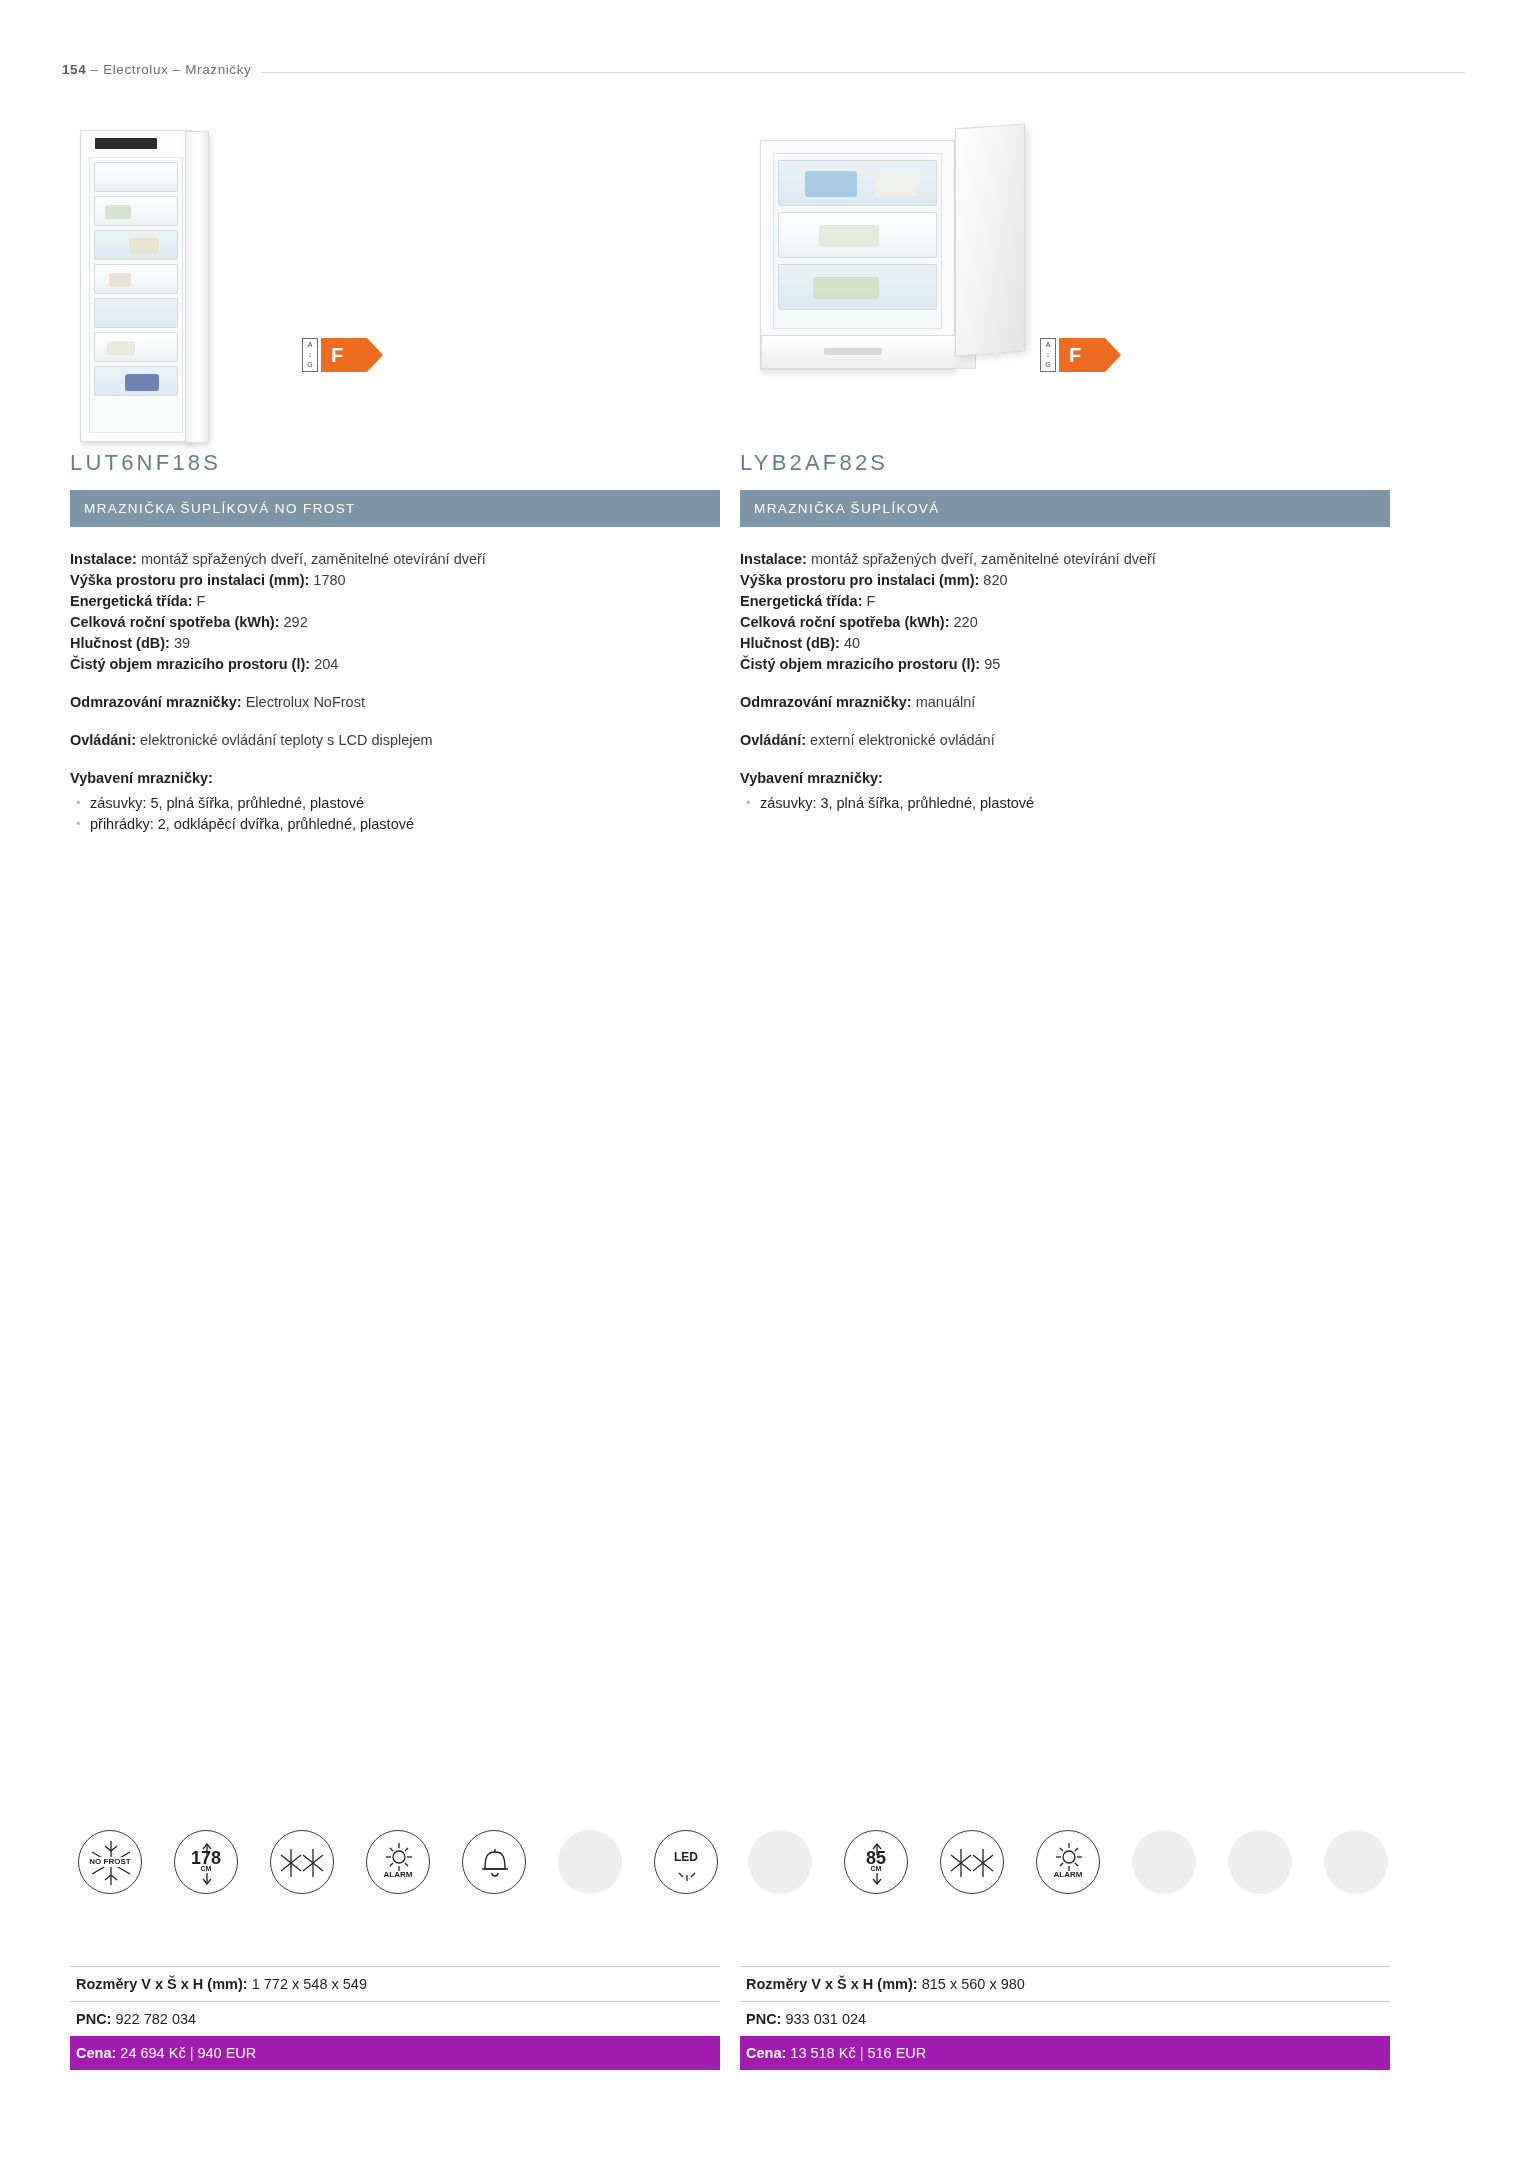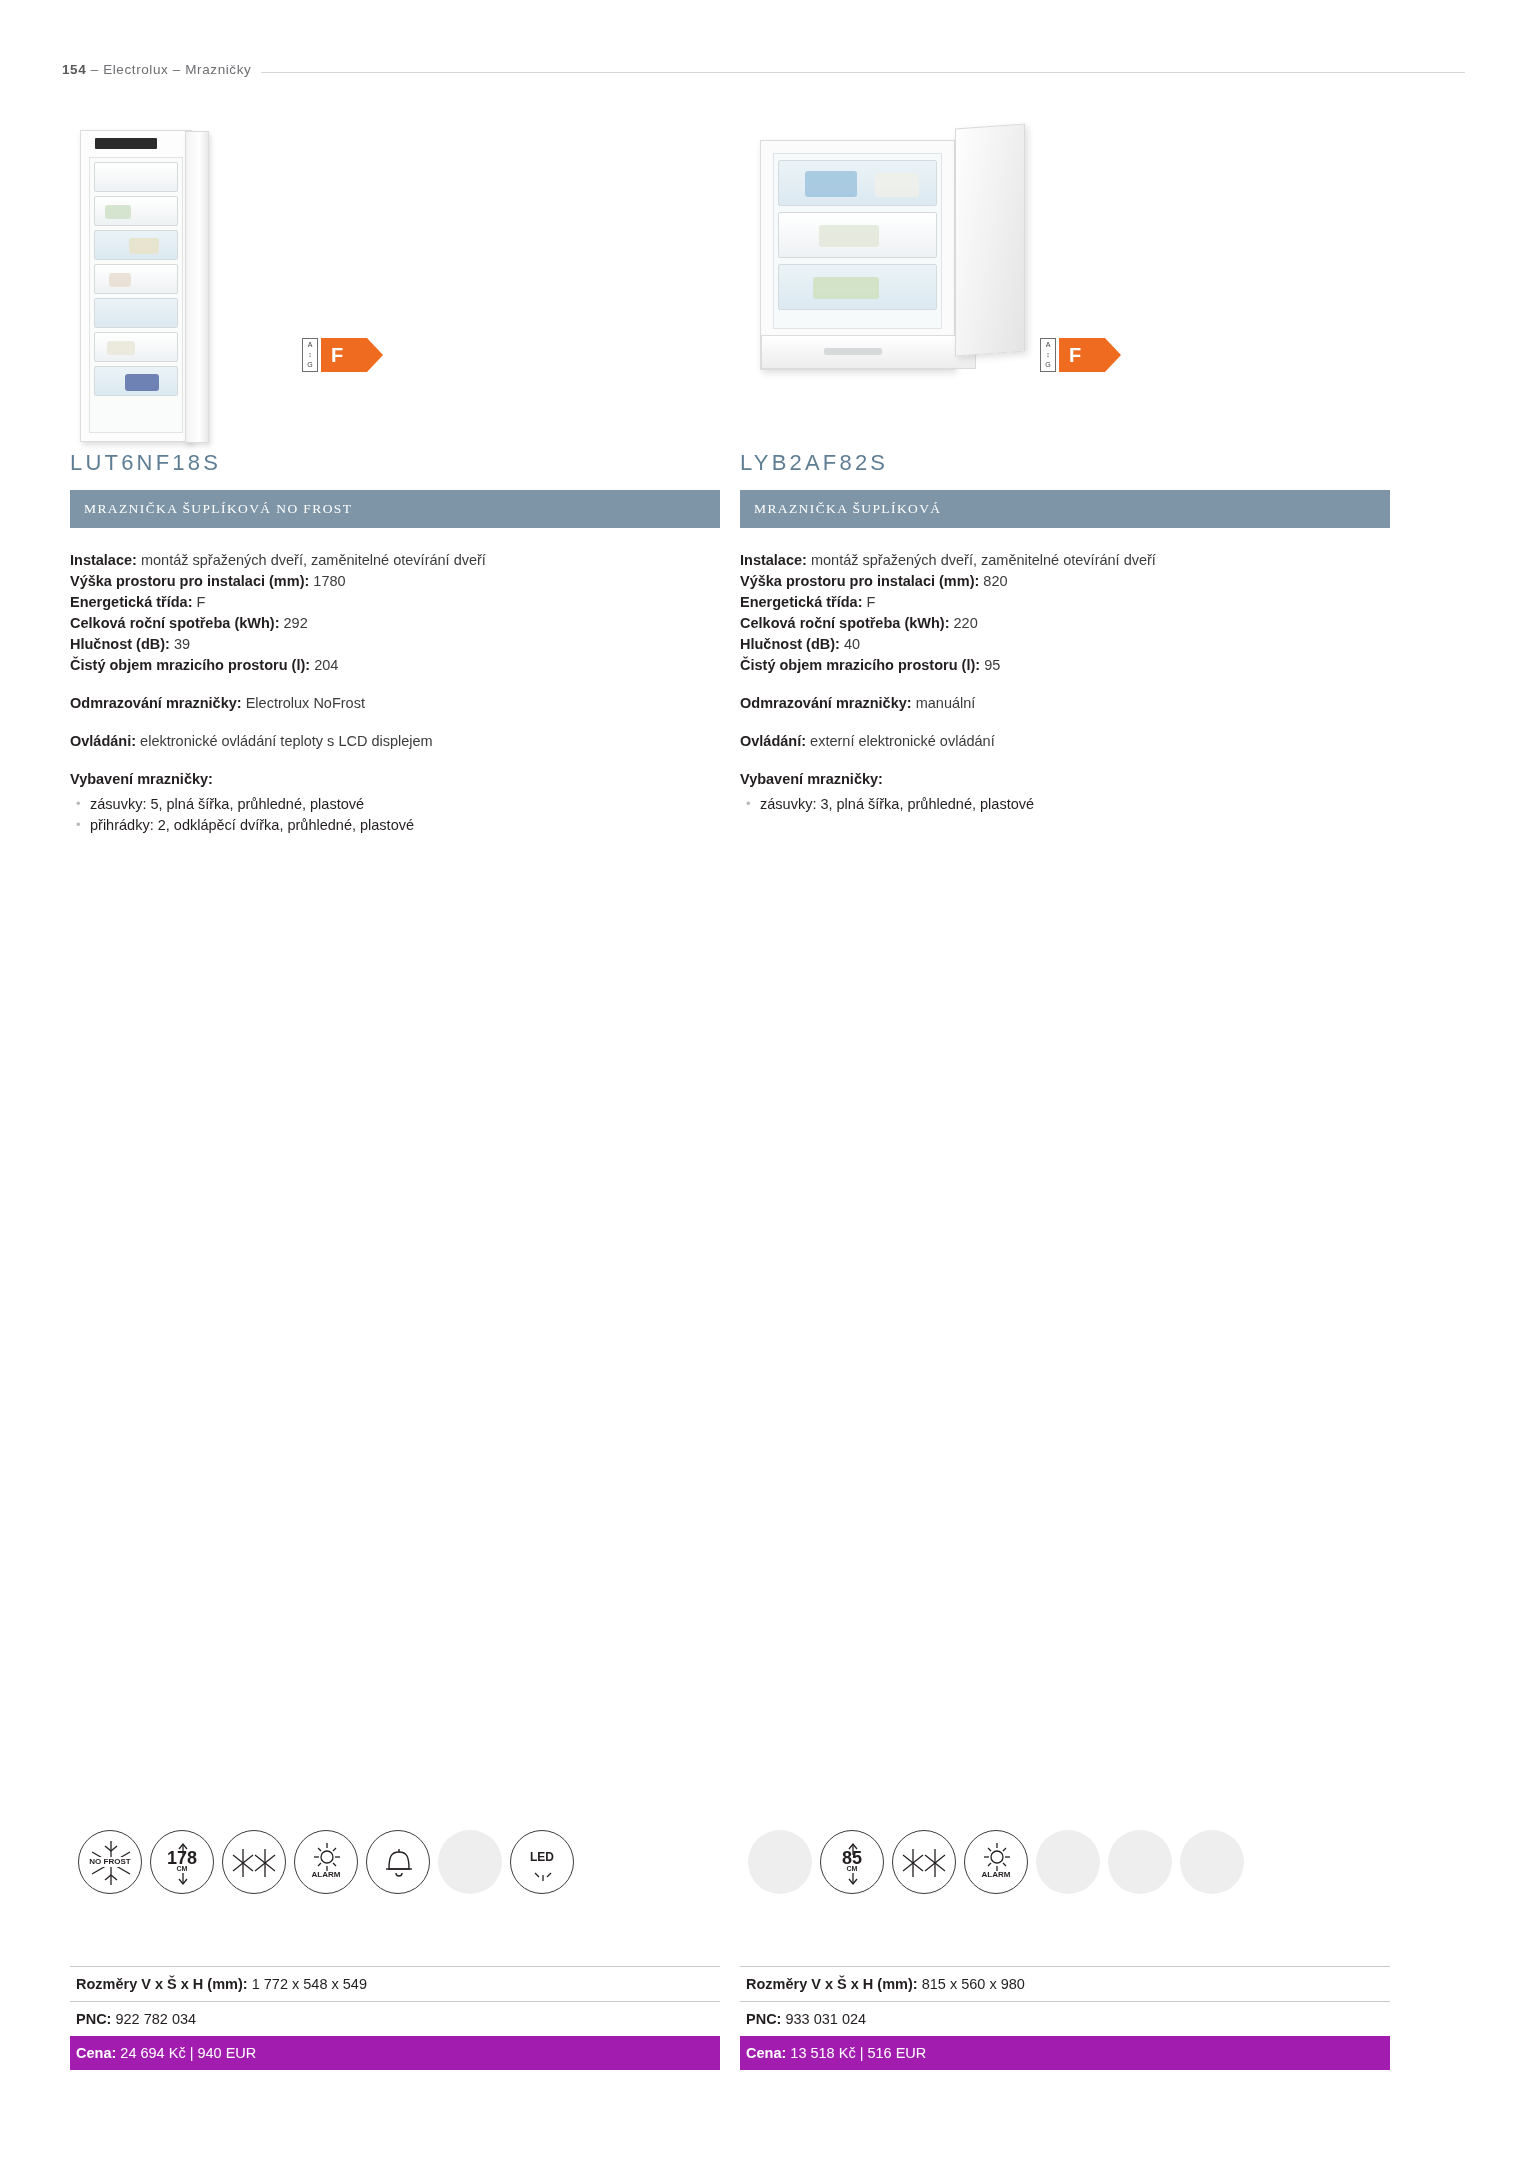--- a/index.html
+++ b/index.html
@@ -196,21 +196,20 @@
     font-weight: normal;
     margin: 0 0 14px 0;
   }
   .cat-bar {
     background: #7d95a6;
     color: #ffffff;
     font-size: 13.5px;
     letter-spacing: 1.4px;
     padding: 11px 14px;
     margin-bottom: 22px;
-    font-family: Liberation Serif, serif;
   }
 
   
   .spec-block { font-size: 14.5px; line-height: 21px; }
   .spec-line b { font-weight: bold; }
   .spec-line span { color: #3b3b3b; }
   .spec-gap { height: 17px; }
   .feature-list { margin: 4px 0 0 0; padding: 0; list-style: none; }
   .feature-list li {
     position: relative;
@@ -224,21 +223,21 @@
     left: 6px; top: -1px;
     color: #b9b9b9;
     font-size: 13px;
   }
 
   
   .icon-row {
     position: absolute;
     top: 1830px;
     display: flex;
-    gap: 8px;
+    gap: 32px;
   }
   .icon-row.left { left: 78px; }
   .icon-row.right { left: 748px; }
   .circ {
     width: 64px; height: 64px;
     border-radius: 50%;
     border: 1.5px solid #3b3b3b;
     display: flex;
     flex-direction: column;
     align-items: center;

